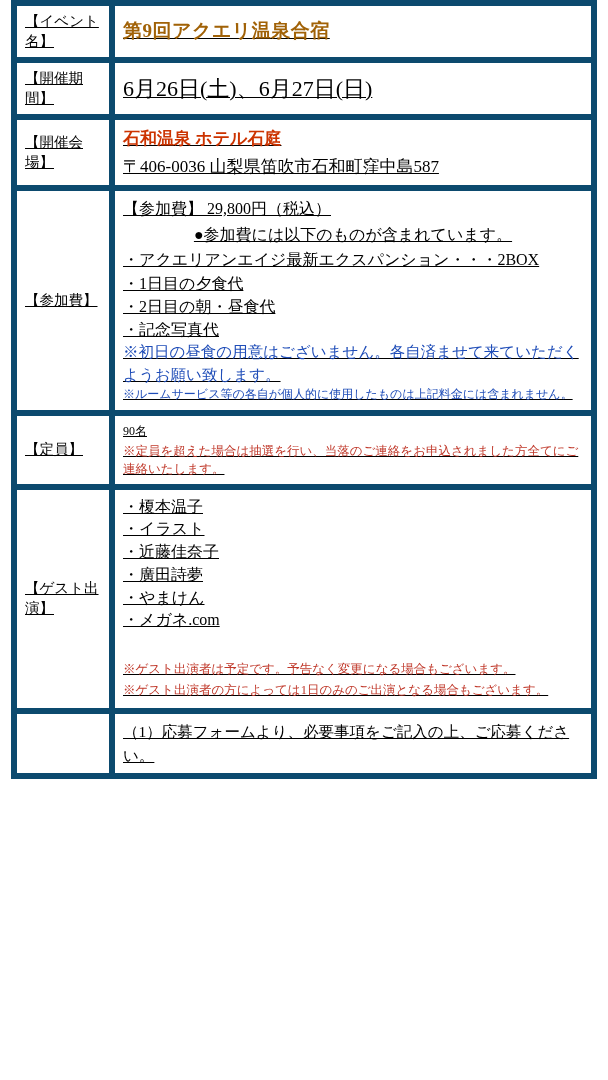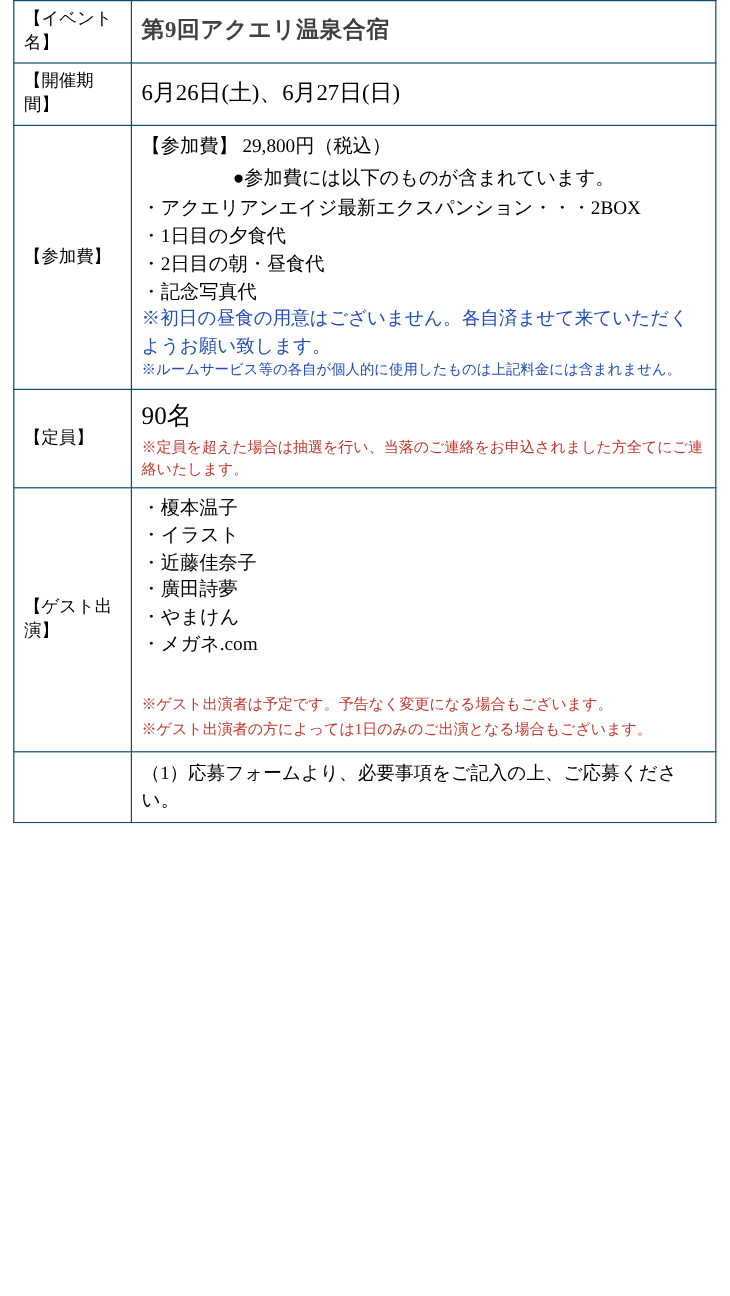--- a/index.html
+++ b/index.html
@@ -18,45 +18,46 @@
     padding: 0;
   }
   table.event-table {
     width: 586px;
     margin: 0 auto;
     border-collapse: collapse;
     table-layout: fixed;
     border: 1px solid #5b6fa8;
   }
   table.event-table td {
-    border: 1px solid #0c4a6e;
+    border: 6px solid #0c4a6e;
     vertical-align: middle;
     padding: 6px 8px;
     box-sizing: border-box;
+    text-decoration: underline;
   }
   td.label {
     width: 98px;
     font-size: 14.5px;
     line-height: 1.35;
     color: #000;
     vertical-align: middle;
   }
   td.value {
     font-size: 16px;
     line-height: 1.5;
     vertical-align: middle;
   }
   .title-text {
-    color: #404040;
+    color: #a16207;
     font-weight: bold;
     font-size: 19px;
     letter-spacing: 0.5px;
   }
   .plain-16 {
-    font-size: 19px;
+    font-size: 22px;
   }
   .venue-name {
     color: #cc3300;
     font-weight: bold;
     font-size: 17px;
     display: block;
     margin-bottom: 2px;
   }
   .venue-addr {
     font-size: 17px;
@@ -84,21 +85,21 @@
     line-height: 1.45;
     display: block;
   }
   .note-blue2 {
     color: #1f4db8;
     font-size: 12px;
     line-height: 1.45;
     display: block;
   }
   .cap-num {
-    font-size: 21px;
+    font-size: 12px;
     display: block;
     margin-bottom: 2px;
   }
   .note-red {
     color: #c0392b;
     font-size: 12.5px;
     line-height: 1.45;
     display: block;
   }
   .guest-list {
@@ -154,20 +155,27 @@
         </td>
       </tr>
 
       <tr>
         <td class="label">【開催期間】</td>
         <td class="value">
           <span class="plain-16">6月26日(土)、6月27日(日)</span>
         </td>
       </tr>
 
+      <tr>
+        <td class="label">【開催会場】</td>
+        <td class="value">
+          <span class="venue-name">石和温泉 ホテル石庭</span>
+          <span class="venue-addr">〒406-0036 山梨県笛吹市石和町窪中島587</span>
+        </td>
+      </tr>
 
       <tr>
         <td class="label">【参加費】</td>
         <td class="value">
           <div class="fee-head">【参加費】 29,800円（税込）</div>
           <div class="fee-block">
             <span class="bullet-head">●参加費には以下のものが含まれています。</span>
             <span class="li">・アクエリアンエイジ最新エクスパンション・・・2BOX</span>
             <span class="li">・1日目の夕食代</span>
             <span class="li">・2日目の朝・昼食代</span>

